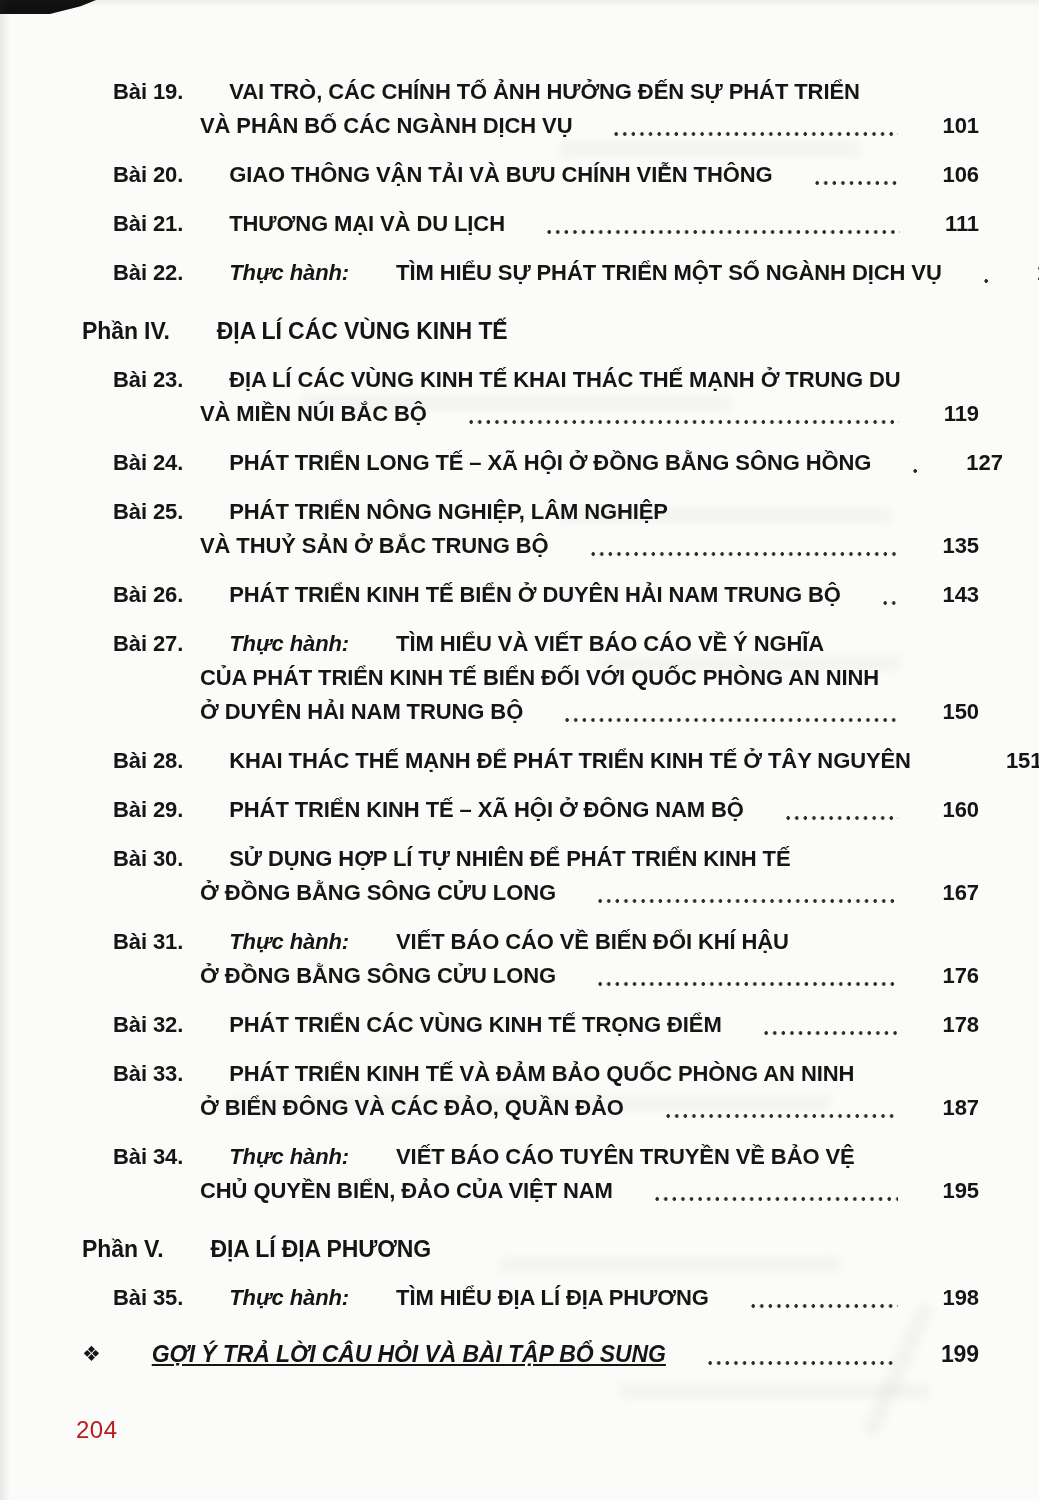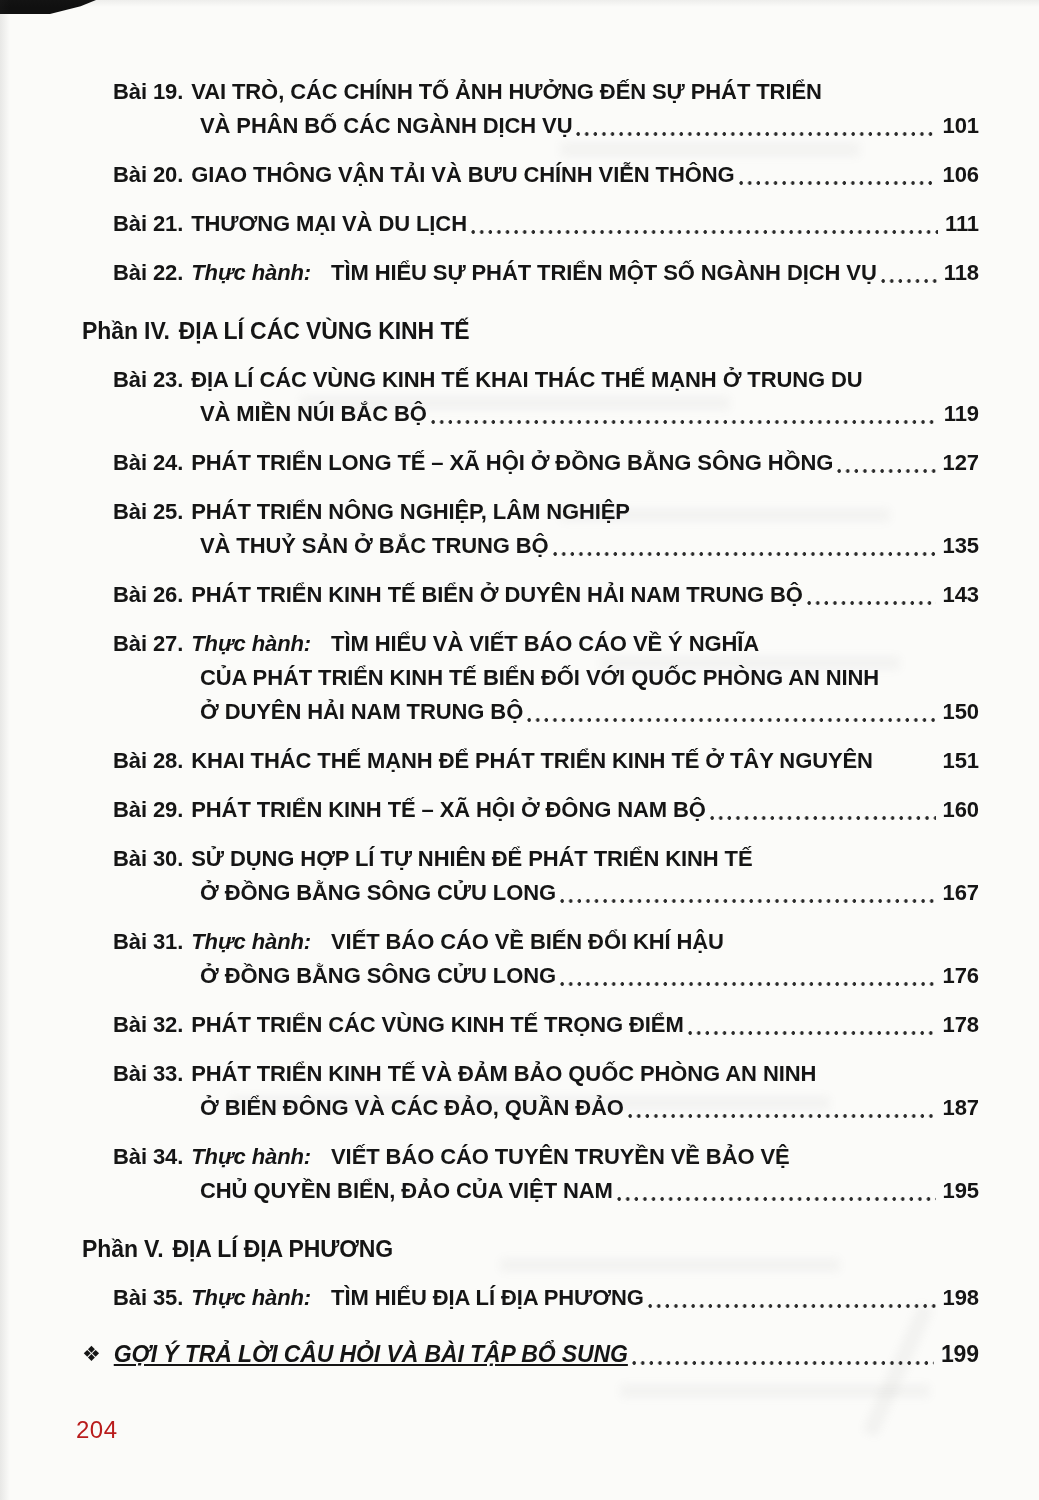--- a/index.html
+++ b/index.html
@@ -42,25 +42,25 @@
   .g8 { left: 620px; top: 1384px; width: 310px; height: 14px; }
 
   
   .toc { position: absolute; left: 82px; right: 60px; top: 60px; }
   .row.entry   { margin-top: 15px; margin-left: 31px; }
   .row.section-row { margin-top: 24px; }
   .row.special-row { margin-top: 22px; }
   .line {
     display: flex; align-items: baseline;
     line-height: 34px; font-size: 22px; font-weight: 700;
-    letter-spacing: -0.1px; white-space: nowrap;
+    letter-spacing: -0.1px; white-space: nowrap; gap: 38px;
   }
   .line.cont { padding-left: 87px; }
   .label   { flex: 0 0 auto; margin-right: 8px; }
-  .iprefix { flex: 0 0 auto; font-style: italic; margin-right: 20px; }
+  .iprefix { flex: 0 0 auto; font-style: italic; margin-right: 9px; }
   .title   { flex: 0 0 auto; }
   .sec-line { font-size: 23px; }
   .sec-label { margin-right: 9px; }
   .special-line { font-size: 23px; font-style: italic; }
   .bullet { font-style: normal; margin-right: 13px; font-size: 21px; position: relative; top: -1px; }
   .special-title { flex: 0 0 auto; text-decoration: underline; }
 
   .leader {
     flex: 1 1 auto; min-width: 8px;
     align-self: flex-end; height: 8px;

